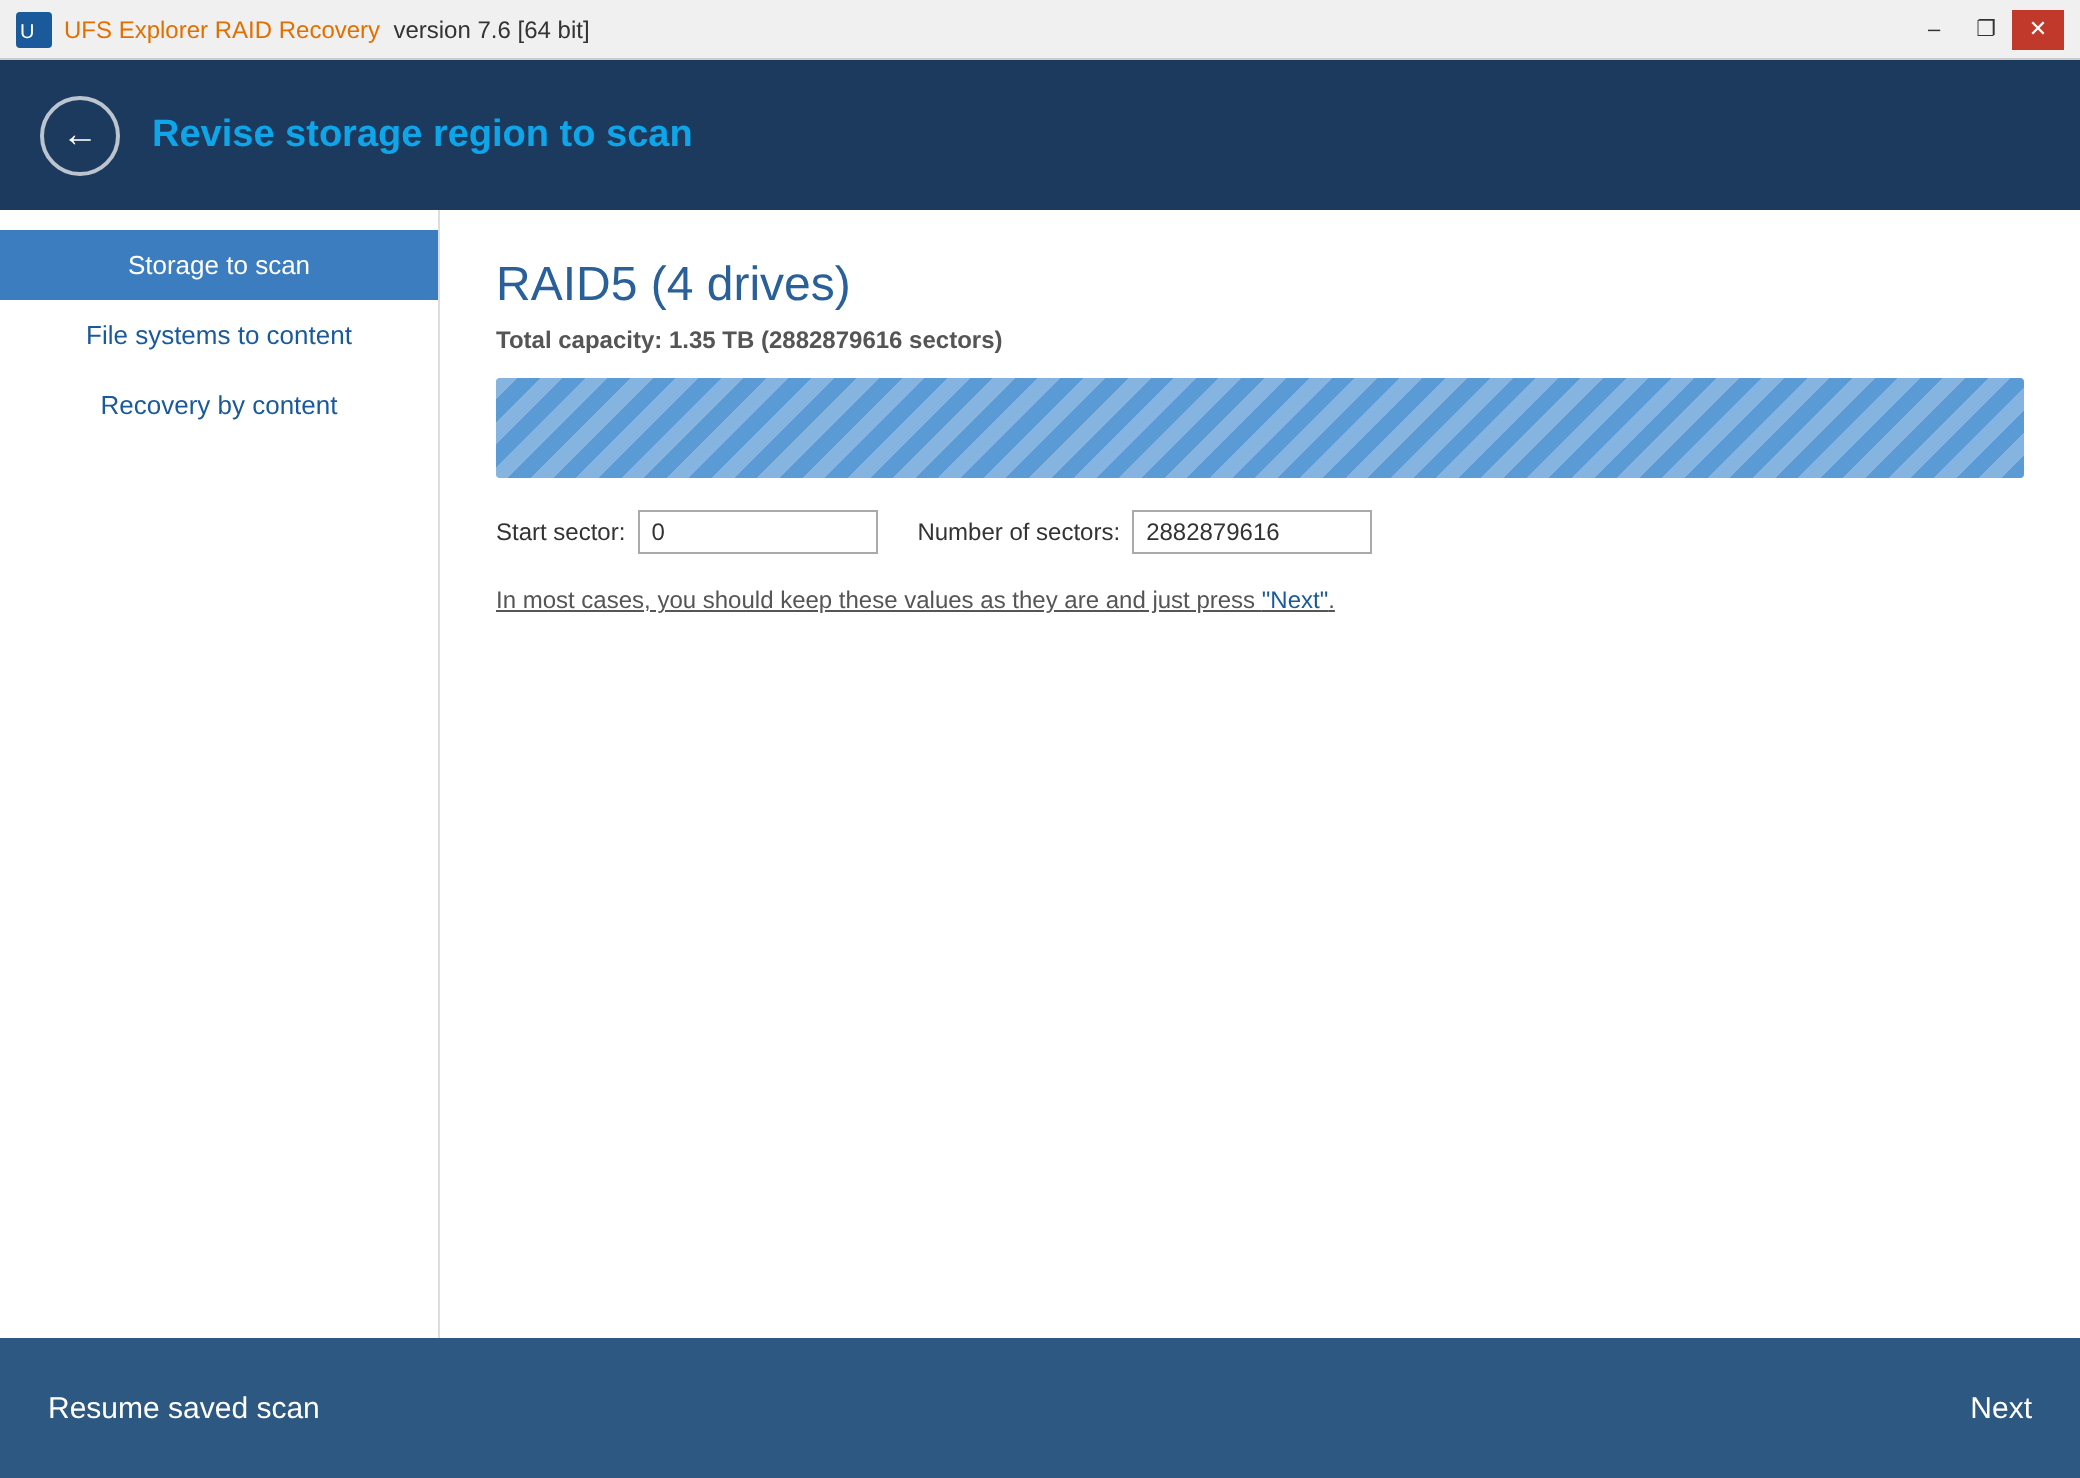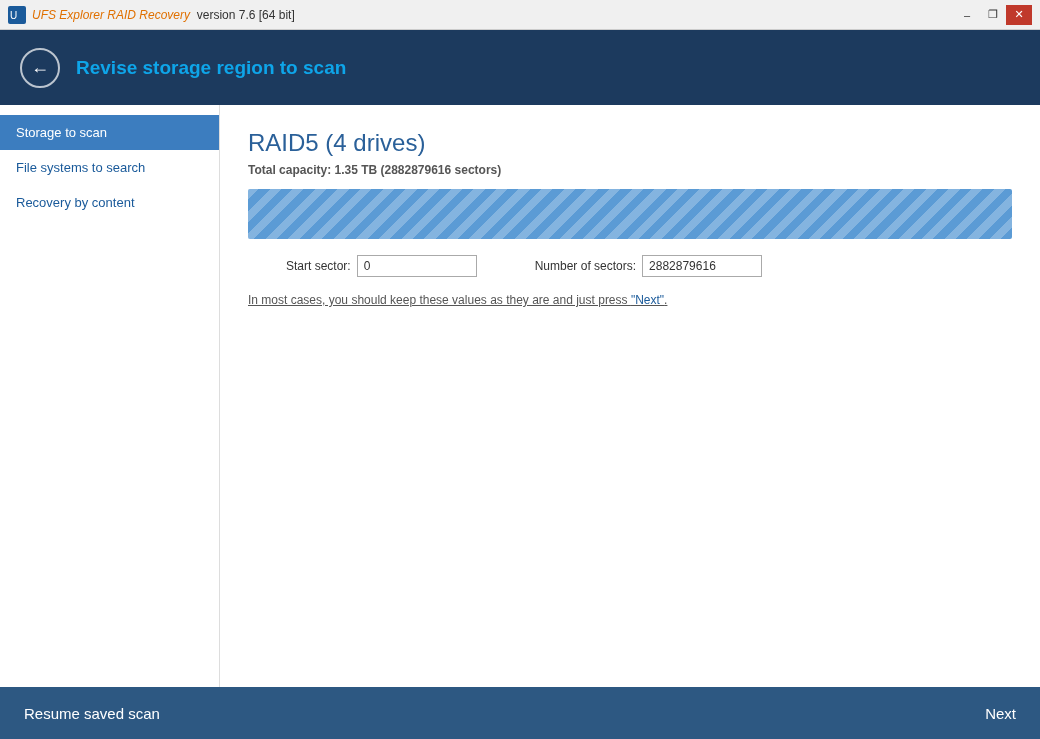--- a/index.html
+++ b/index.html
@@ -33,21 +33,20 @@
     .title-bar-icon {
       width: 18px;
       height: 18px;
     }
     .title-bar-text {
       font-size: 12px;
       color: #333;
     }
     .title-bar-text span.orange {
       color: #e07000;
-      font-style: italic;
     }
     .title-bar-controls {
       display: flex;
       align-items: center;
     }
     .tb-btn {
       width: 26px;
       height: 20px;
       display: flex;
       align-items: center;
@@ -96,20 +95,21 @@
       overflow: hidden;
     }
 
     
     .sidebar {
       width: 220px;
       background: white;
       border-right: 1px solid #ddd;
       flex-shrink: 0;
       padding-top: 10px;
+      text-align: center;
     }
     .sidebar-item {
       padding: 10px 16px;
       cursor: pointer;
       color: #1a5a9a;
       font-size: 13px;
     }
     .sidebar-item.active {
       background: #3c7dbf;
       color: white;
@@ -162,21 +162,20 @@
     .sector-row {
       display: flex;
       align-items: center;
       gap: 20px;
       margin-bottom: 16px;
     }
     .sector-group {
       display: flex;
       align-items: center;
       gap: 6px;
-      margin-left: 38px;
     }
     .sector-label {
       font-size: 12px;
       color: #333;
     }
     .sector-input {
       border: 1px solid #aaa;
       padding: 3px 6px;
       font-size: 12px;
       width: 120px;
@@ -188,21 +187,21 @@
       font-size: 12px;
       color: #555;
       text-decoration: underline;
     }
     .hint-text .link {
       color: #1a5a9a;
     }
 
     
     .footer {
-      height: 52px;
+      height: 70px;
       background: #2d5882;
       display: flex;
       align-items: center;
       justify-content: space-between;
       padding: 0 24px;
       flex-shrink: 0;
     }
     .footer-btn {
       background: transparent;
       border: none;
@@ -241,21 +240,21 @@
   <span class="app-header-title">Revise storage region to scan</span>
 </div>
 
 <div class="main-area">
 
   <div class="sidebar">
     <div class="sidebar-item active">
       <span>Storage to scan</span>
     </div>
     <div class="sidebar-item">
-      <span>File systems to search</span>
+      <span>File systems to content</span>
     </div>
     <div class="sidebar-item">
       <span>Recovery by content</span>
     </div>
   </div>
 
   <div class="content">
     <div class="content-title">RAID5 (4 drives)</div>
     <div class="capacity-text">Total capacity: 1.35 TB (2882879616 sectors)</div>
 

